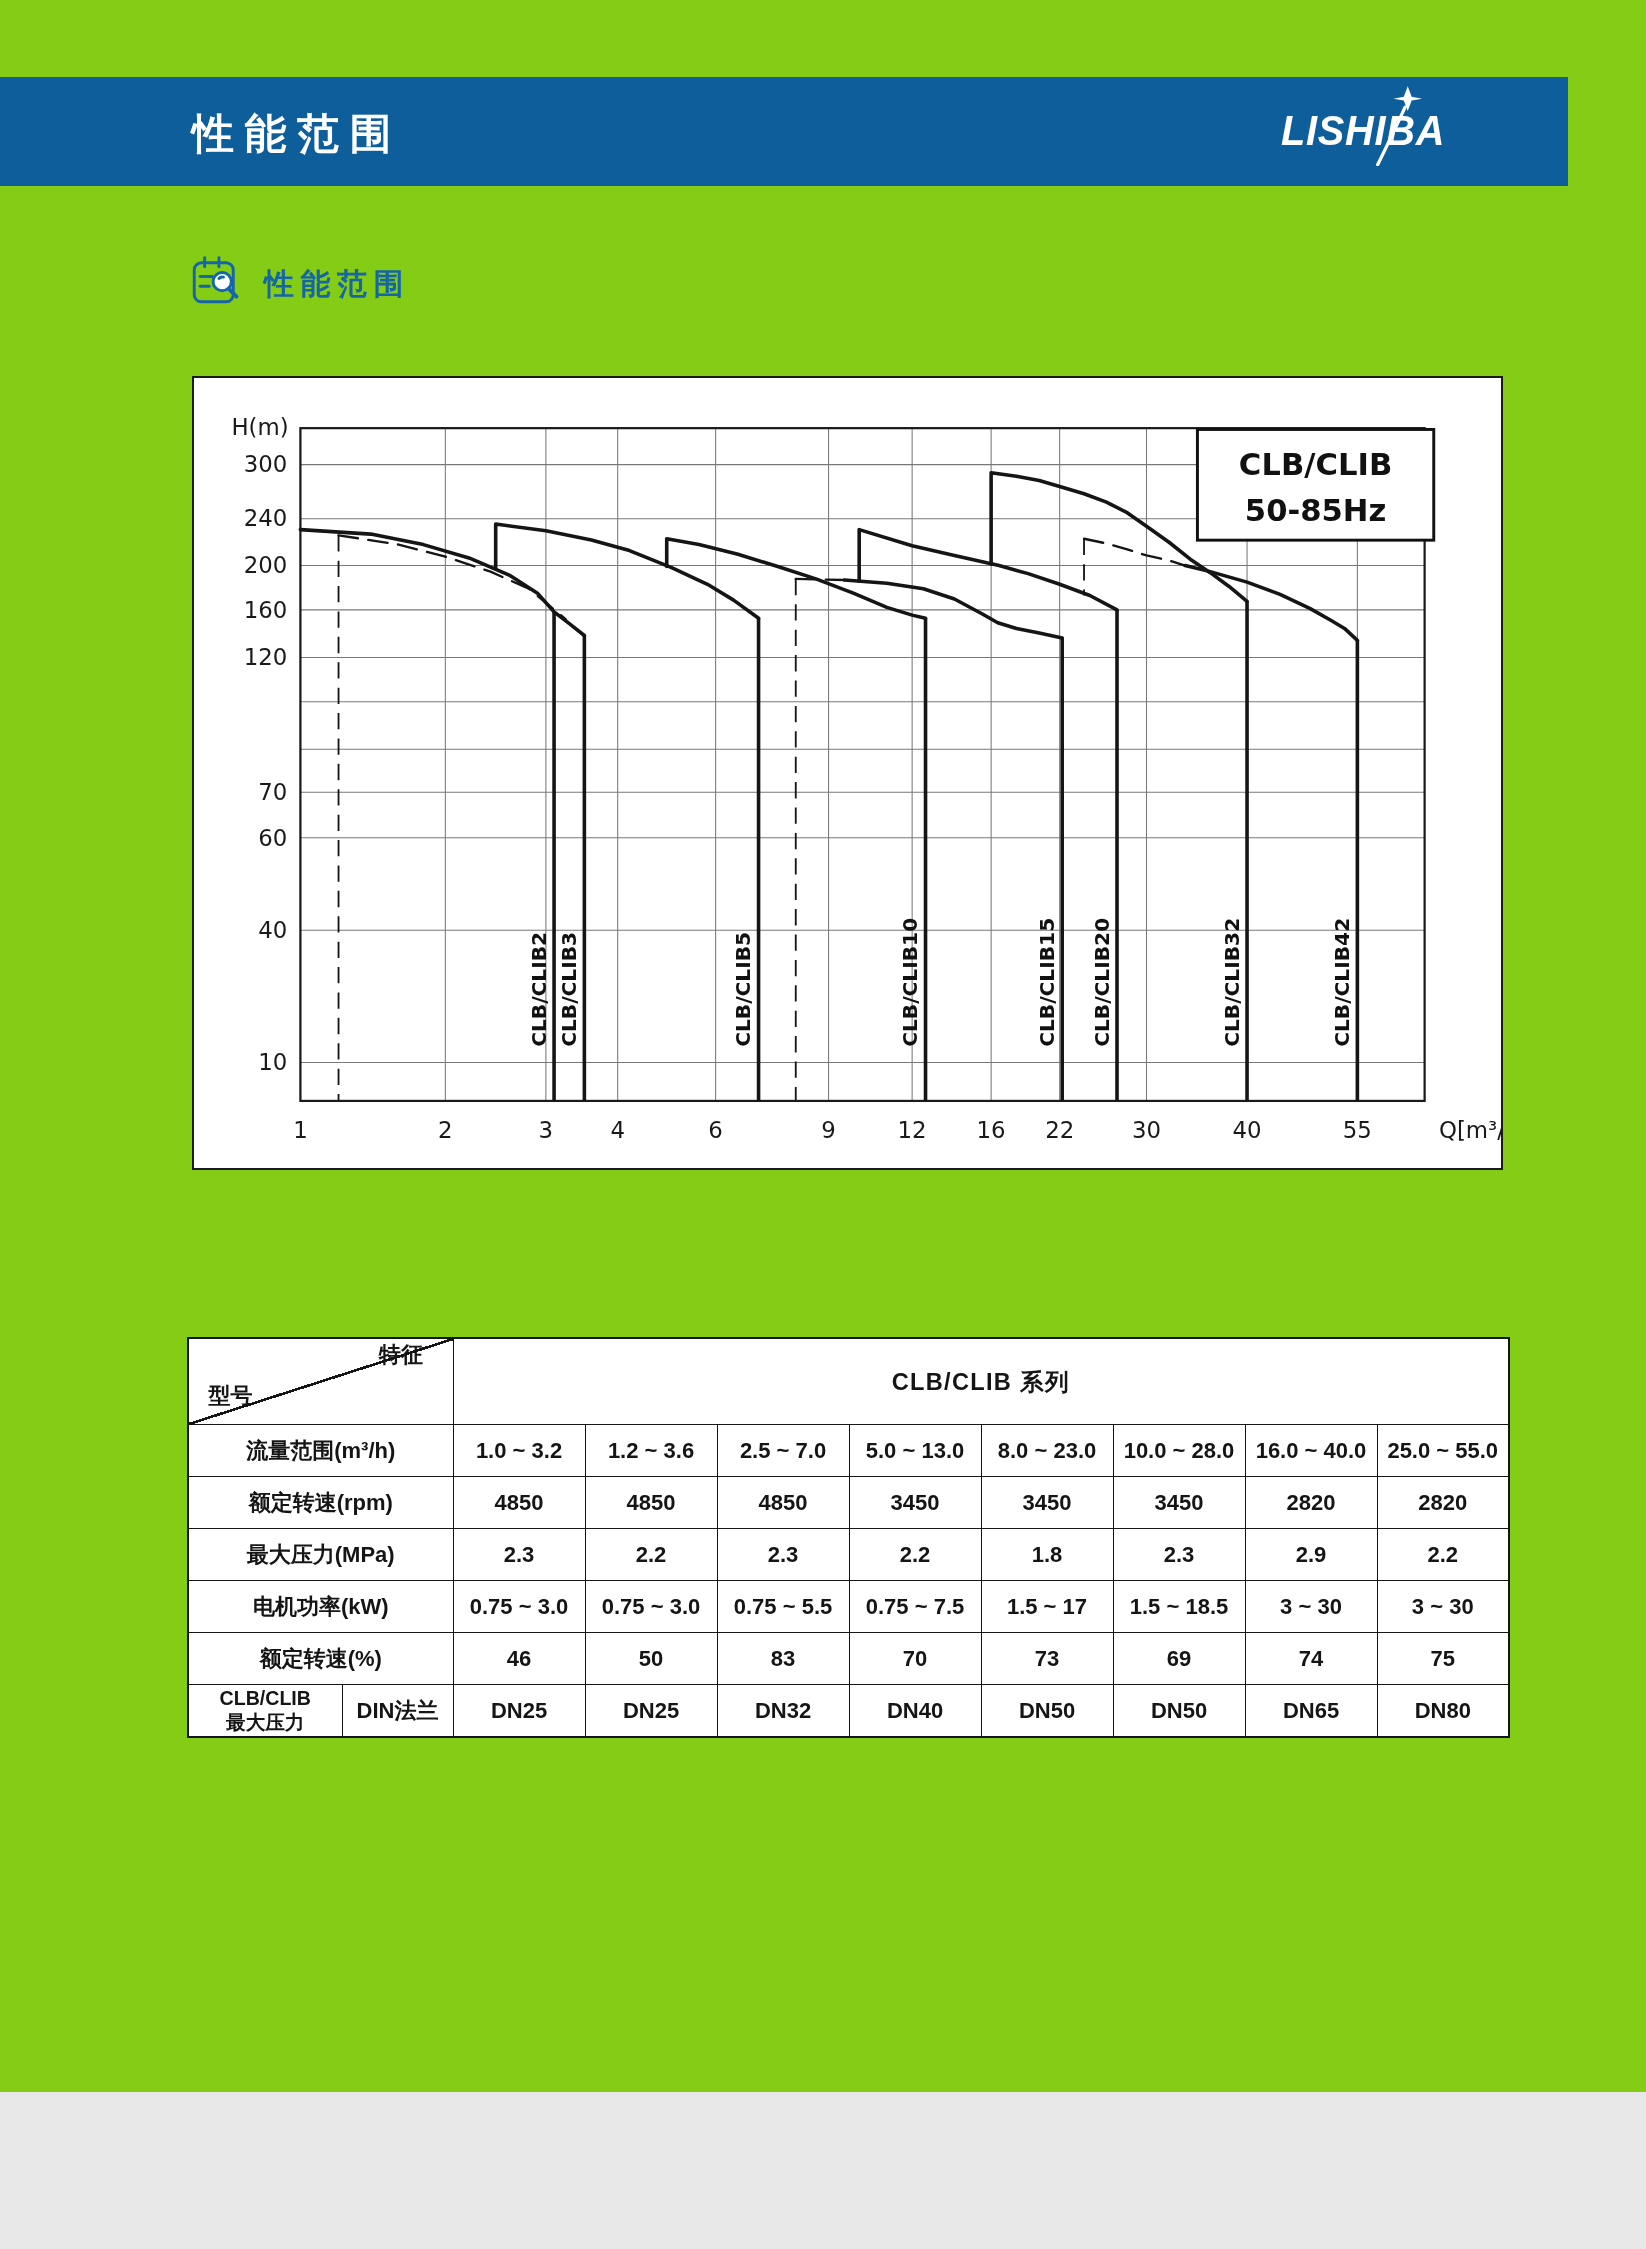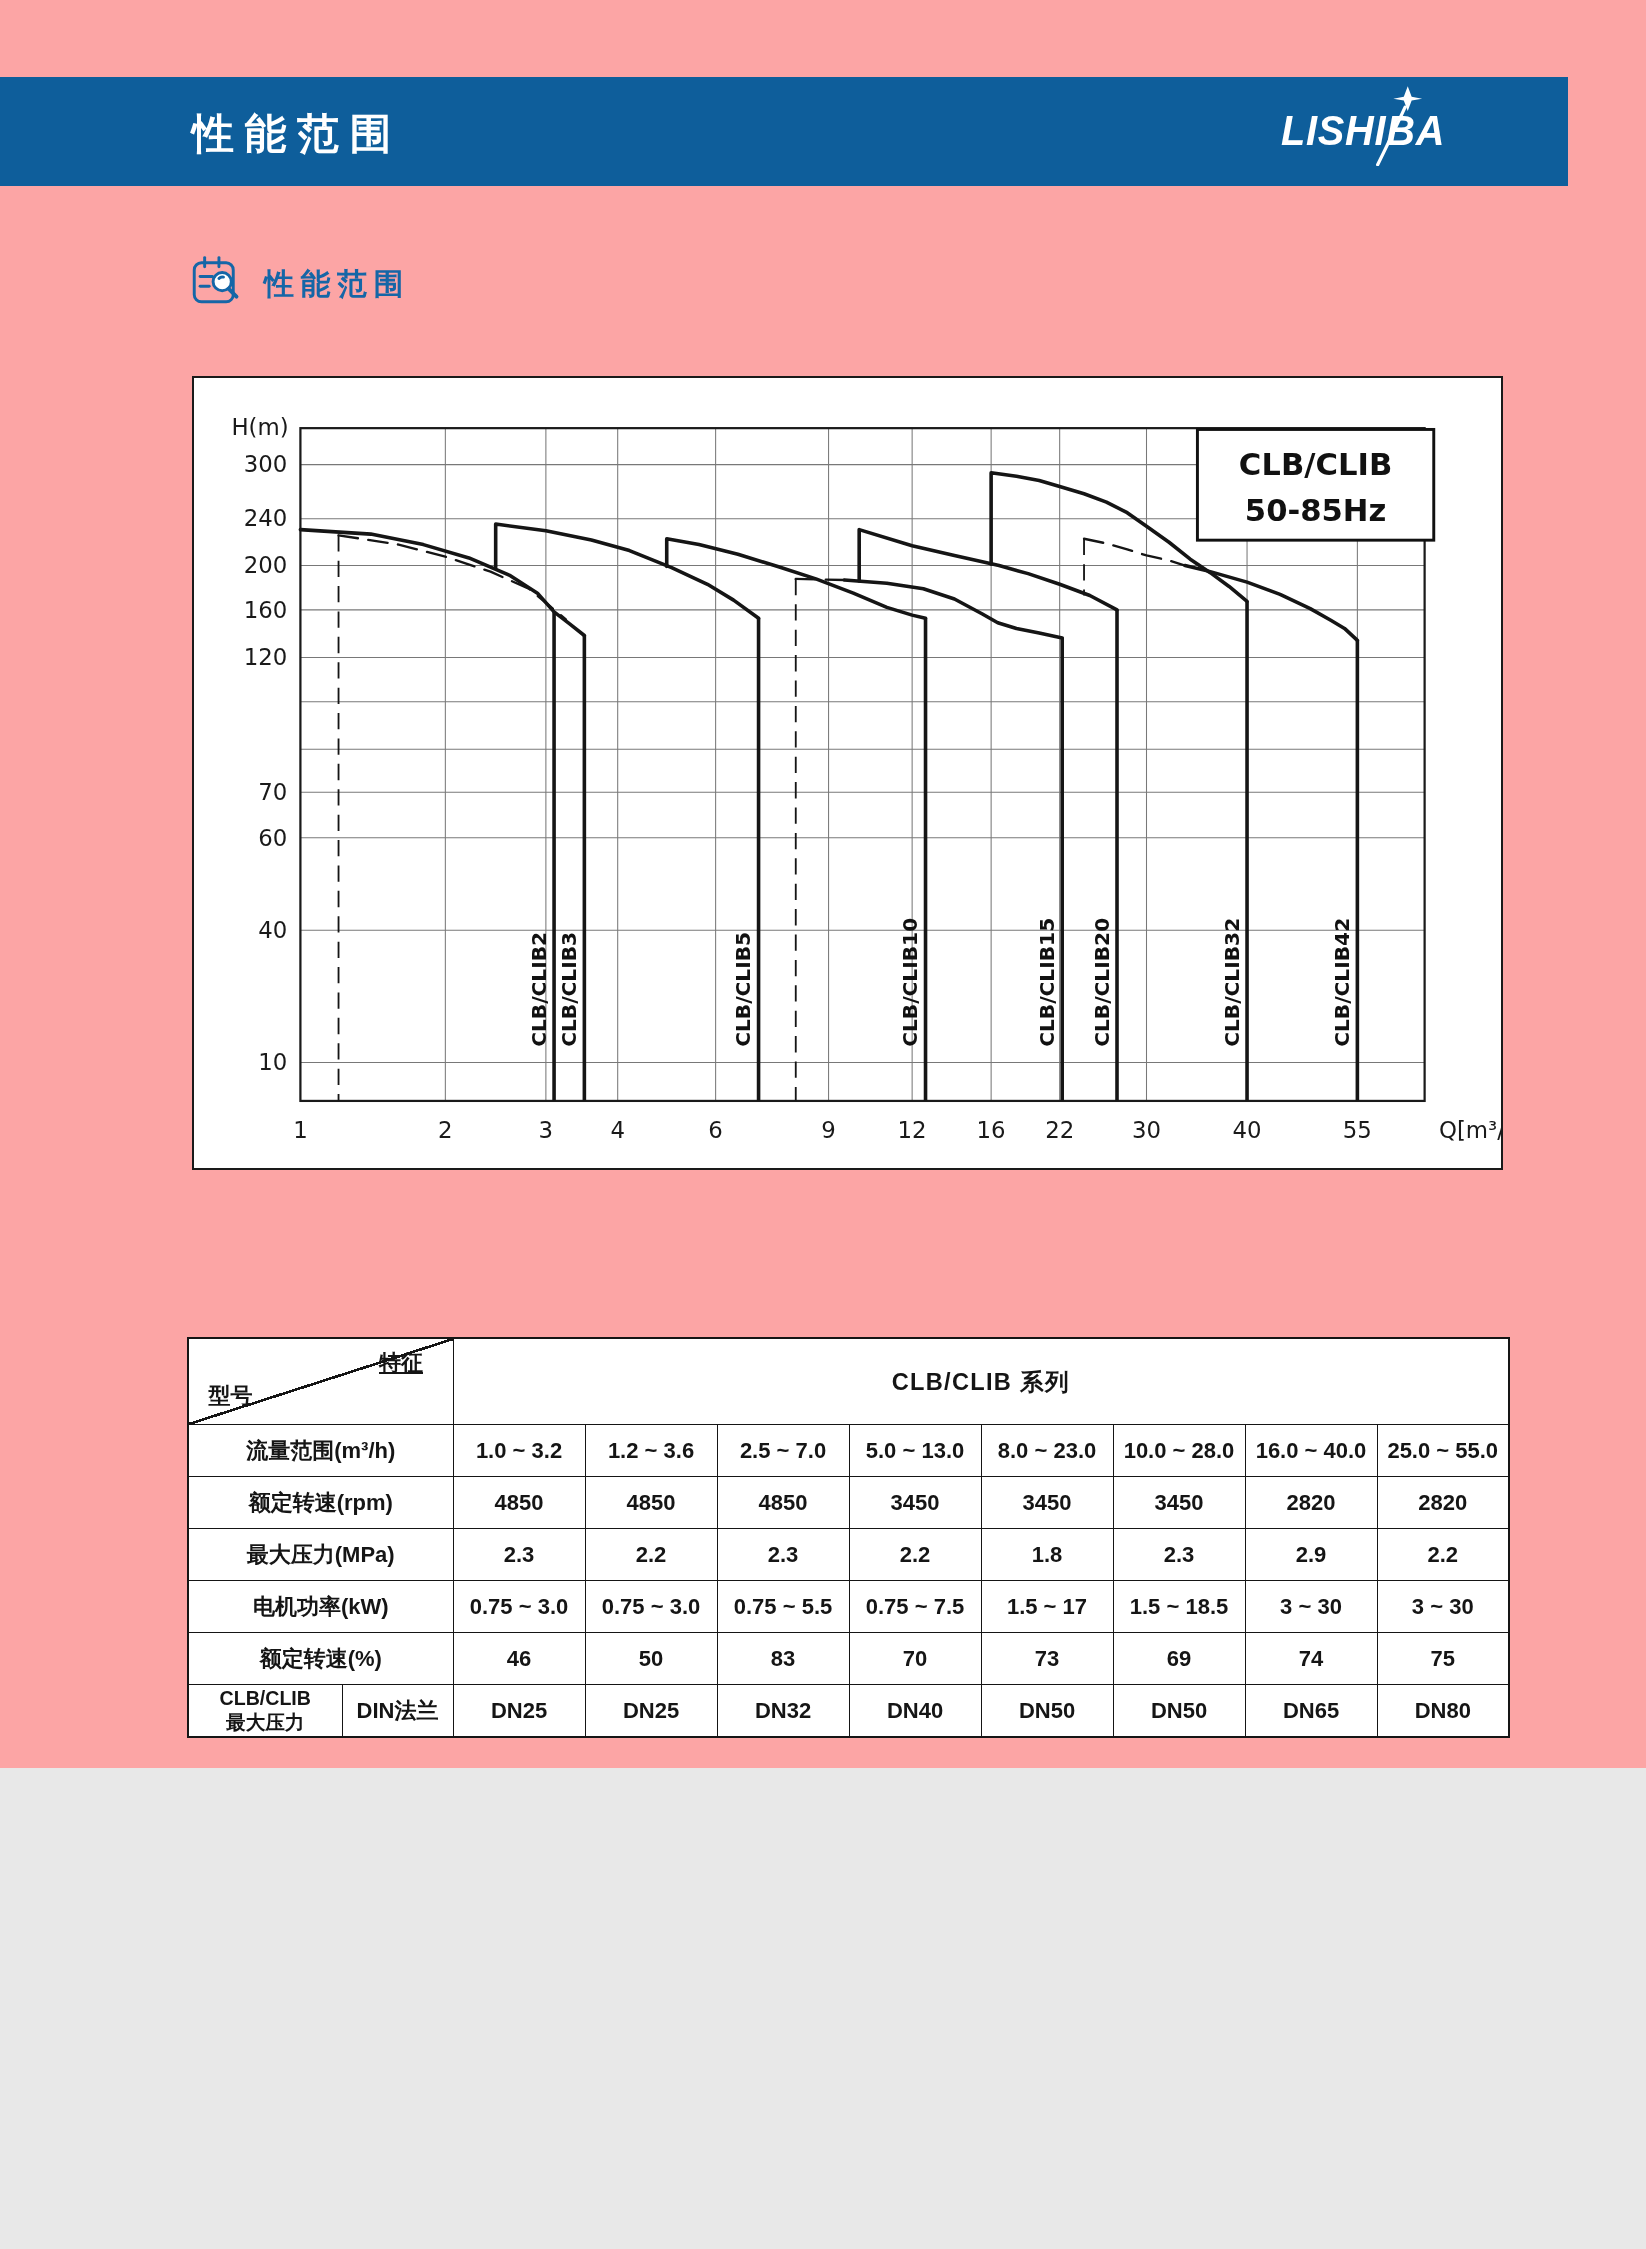--- a/index.html
+++ b/index.html
@@ -1,16 +1,16 @@
 <!DOCTYPE html>
 <html style="font-size:10.5px"><head>
 <meta charset="utf-8">
 <style>
   html,body{margin:0;padding:0;background:#e8e8e8;}
-  .page{position:relative;width:1646px;height:1768px;background:#fca5a5;overflow:hidden;
+  .page{position:relative;width:1646px;height:2092px;background:#84cc16;overflow:hidden;
         font-family:"Liberation Sans","DejaVu Sans",sans-serif;}
   
   .topbar{position:absolute;left:0;top:77px;width:1568px;height:109px;background:#0E5E9B;}
   .topbar h1{position:absolute;left:192px;top:0;height:109px;line-height:113px;margin:0;
              color:#fff;font-size:42px;font-weight:700;letter-spacing:10.5px;}
   .logo{position:absolute;left:1278px;top:0;height:109px;width:275px;}
   .logo .logo-text{position:absolute;left:3.3px;top:30px;color:#fff;font-size:39px;font-weight:900;
                    font-style:italic;letter-spacing:0.7px;transform:scale(1.02,1.08);transform-origin:left top;}
   .logo svg{position:absolute;left:85px;top:3.9px;}
   
@@ -36,21 +36,21 @@
   
   .spec-table{position:absolute;left:187px;top:1337px;border-collapse:collapse;table-layout:fixed;
               color:#151515;background:#fff;border:2.6px solid #151515;}
   .spec-table td{border:1.6px solid #151515;text-align:center;vertical-align:middle;
                  font-size:22px;font-weight:700;padding:0;overflow:hidden;}
   .spec-table tr.hdr td{height:85px;}
   .spec-table tr.r td{height:51px;}
   td.diag{position:relative;background:
      linear-gradient(to bottom right,transparent calc(50% - 1.3px),#151515 calc(50% - 1.3px),
                      #151515 calc(50% + 1.3px),transparent calc(50% + 1.3px));}
-  td.diag .c-top{position:absolute;right:29.5px;top:9px;text-decoration:underline;}
+  td.diag .c-top{position:absolute;right:29.5px;top:1px;}
   td.diag .c-bot{position:absolute;left:19.6px;bottom:13px;}
   td.series-hdr{font-size:23.6px;letter-spacing:1.3px;}
   td.lbl2{font-size:19.6px;line-height:23.6px;}
   
   .footer-line{position:absolute;left:36px;top:2174px;width:1574px;height:6.5px;background:#6F9FC9;}
   .footer-bar{position:absolute;left:36px;top:2194px;width:1574px;height:31px;background:#0E5E9B;}
 </style>
 </head>
 <body>
 

